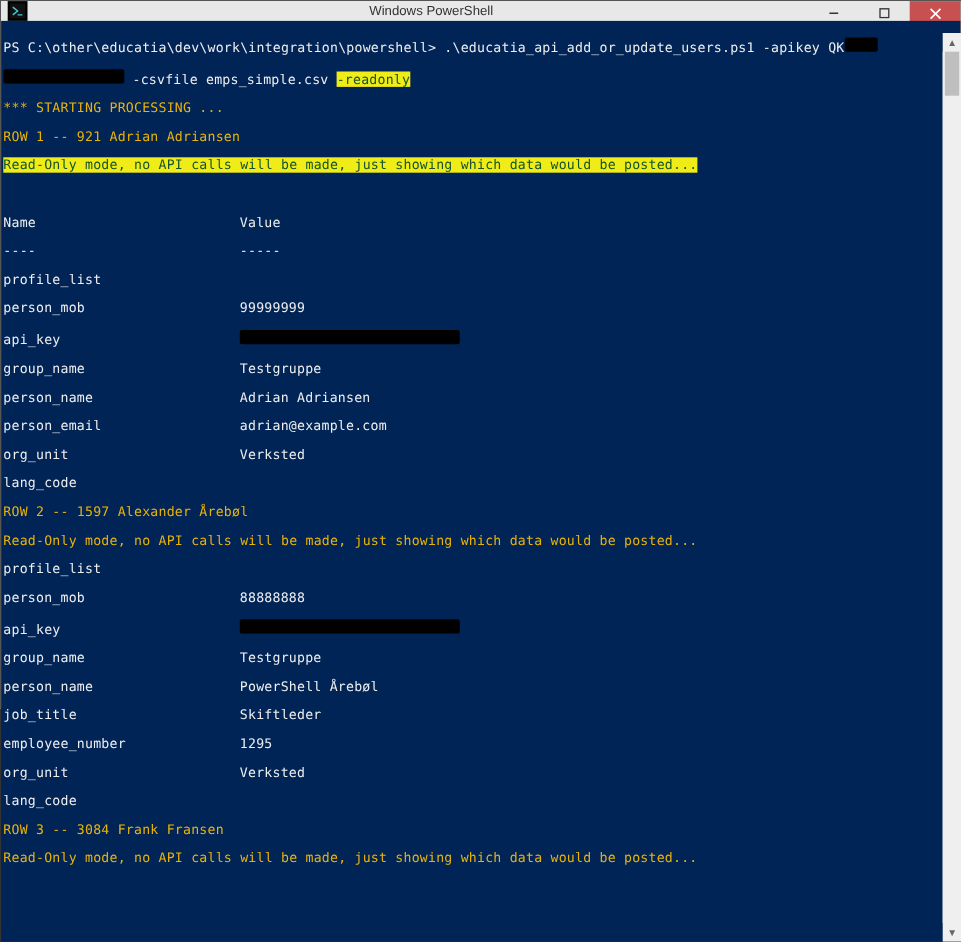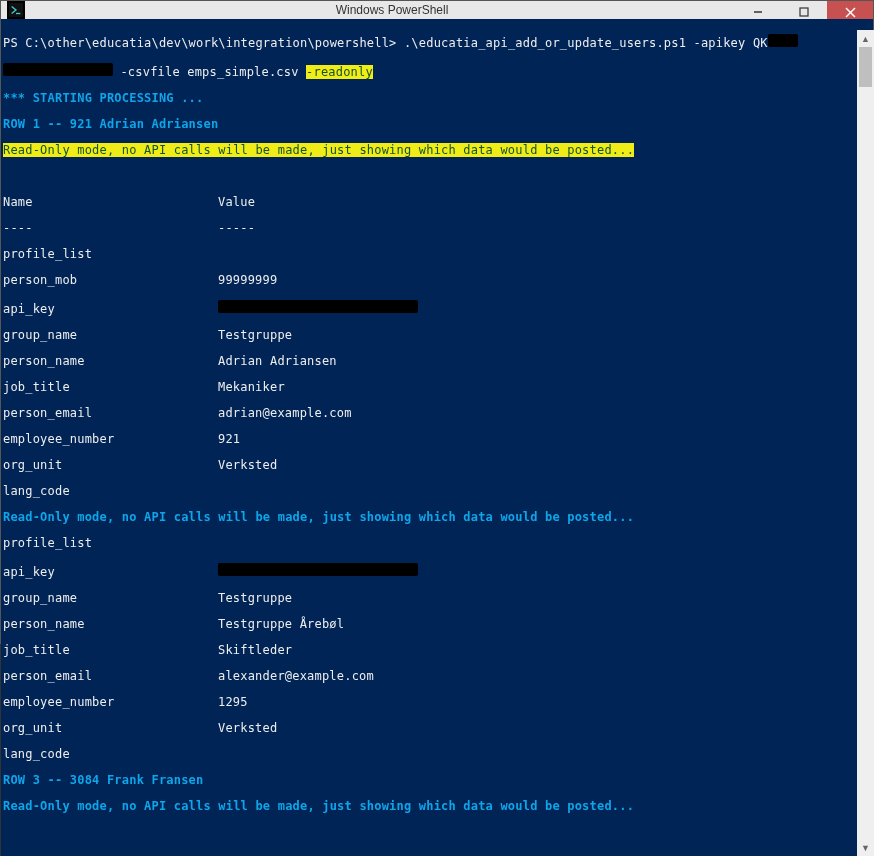--- a/index.html
+++ b/index.html
@@ -7,21 +7,21 @@
   .window { width: 874px; height: 644px; background: #eee; display: flex; flex-direction: column; border: 1px solid #555; }
   .titlebar { height: 30px; background: #e8e8e8; display: flex; align-items: center; position: relative; font-size: 12px; color: #333; }
   .titlebar .icon { width: 18px; height: 18px; margin: 0 6px; background: #000; display: flex; align-items: center; justify-content: center; }
   .titlebar .icon svg { width: 14px; height: 14px; }
   .titlebar .title { flex: 1; text-align: center; padding-right: 120px; }
   .winbtns { position: absolute; right: 0; top: 0; height: 22px; display: flex; }
   .winbtn { width: 46px; height: 22px; display: flex; align-items: center; justify-content: center; font-size: 12px; color: #333; }
   .winbtn.close { background: #c75050; color: #fff; }
   .console { flex: 1; background: #012456; color: #eee; font-family: "Lucida Console", Consolas, monospace; font-size: 12px; line-height: 13px; padding: 2px 2px; white-space: pre; overflow: hidden; position: relative; letter-spacing: 0.2px; }
   .row { display: block; min-height: 13px; }
-  .yellow { color: #0ea5e9; font-weight: bold; }
+  .yellow { color: #eab308; }
   .hi { background: #f0ec17; color: #14532d; }
   .black { background: #000; color: #000; display: inline-block; height: 13px; border-radius: 2px; }
   .bw-110 { width: 110px; }
   .bw-200 { width: 200px; }
   .bw-30  { width: 30px; }
   .scrollbar { position: absolute; right: 0; top: 30px; bottom: 0; width: 17px; background: #efefef; display: flex; flex-direction: column; }
   .sbtn { height: 17px; display: flex; align-items: center; justify-content: center; font-size: 9px; color: #666; }
   .strack { flex: 1; background: #efefef; position: relative; }
   .sthumb { position: absolute; left: 2px; right: 2px; height: 40px; top: 0; background: #bfbfbf; }
   .console-wrap { position: relative; flex: 1; display: flex; }
@@ -68,32 +68,31 @@
 <span class="row yellow">ROW 1 -- 921 Adrian Adriansen</span>
 <span class="row"><span class="hi">Read-Only mode, no API calls will be made, just showing which data would be posted...</span></span>
 <span class="row"> </span>
 <span class="row"><span class="pad2">Name</span><span>Value</span></span>
 <span class="row"><span class="pad2">----</span><span>-----</span></span>
 <span class="row"><span class="pad2">profile_list</span></span>
 <span class="row"><span class="pad2">person_mob</span><span>99999999</span></span>
 <span class="row"><span class="pad2">api_key</span><span class="black bw-200"></span></span>
 <span class="row"><span class="pad2">group_name</span><span>Testgruppe</span></span>
 <span class="row"><span class="pad2">person_name</span><span>Adrian Adriansen</span></span>
-<span class="row"><span class="pad2">job_title</span><span>Mekaniker</span></span>
 <span class="row"><span class="pad2">person_email</span><span>adrian@example.com</span></span>
-<span class="row"><span class="pad2">employee_number</span><span>921</span></span>
 <span class="row"><span class="pad2">org_unit</span><span>Verksted</span></span>
 <span class="row"><span class="pad2">lang_code</span></span>
+<span class="row yellow">ROW 2 -- 1597 Alexander Årebøl</span>
 <span class="row yellow">Read-Only mode, no API calls will be made, just showing which data would be posted...</span>
 <span class="row"><span class="pad2">profile_list</span></span>
+<span class="row"><span class="pad2">person_mob</span><span>88888888</span></span>
 <span class="row"><span class="pad2">api_key</span><span class="black bw-200"></span></span>
 <span class="row"><span class="pad2">group_name</span><span>Testgruppe</span></span>
-<span class="row"><span class="pad2">person_name</span><span>Testgruppe Årebøl</span></span>
+<span class="row"><span class="pad2">person_name</span><span>PowerShell Årebøl</span></span>
 <span class="row"><span class="pad2">job_title</span><span>Skiftleder</span></span>
-<span class="row"><span class="pad2">person_email</span><span>alexander@example.com</span></span>
 <span class="row"><span class="pad2">employee_number</span><span>1295</span></span>
 <span class="row"><span class="pad2">org_unit</span><span>Verksted</span></span>
 <span class="row"><span class="pad2">lang_code</span></span>
 <span class="row yellow">ROW 3 -- 3084 Frank Fransen</span>
 <span class="row yellow">Read-Only mode, no API calls will be made, just showing which data would be posted...</span>
 
 
 
 
 

